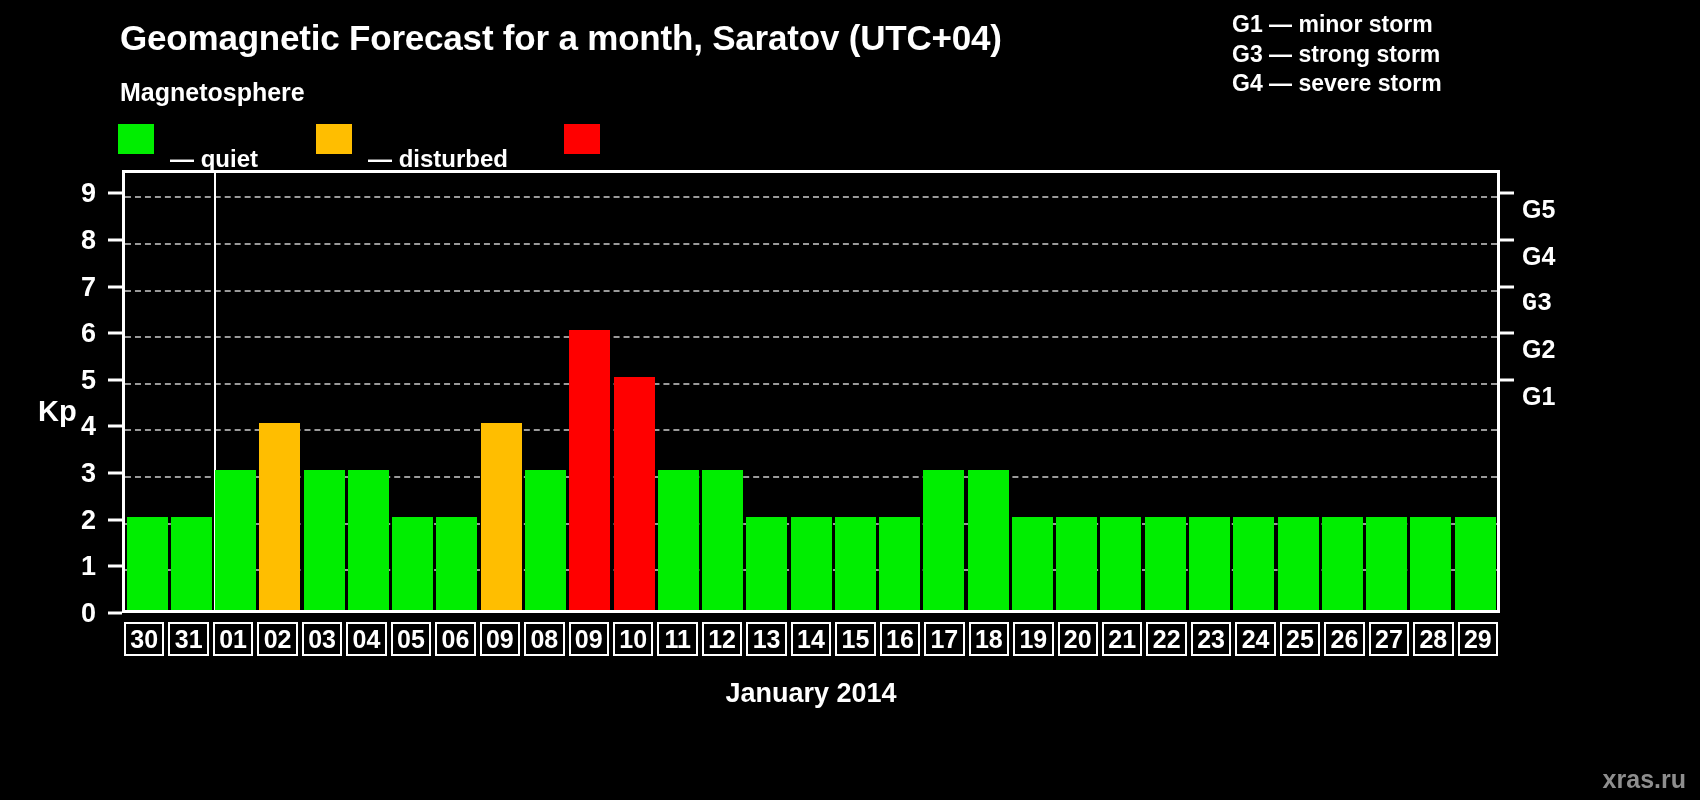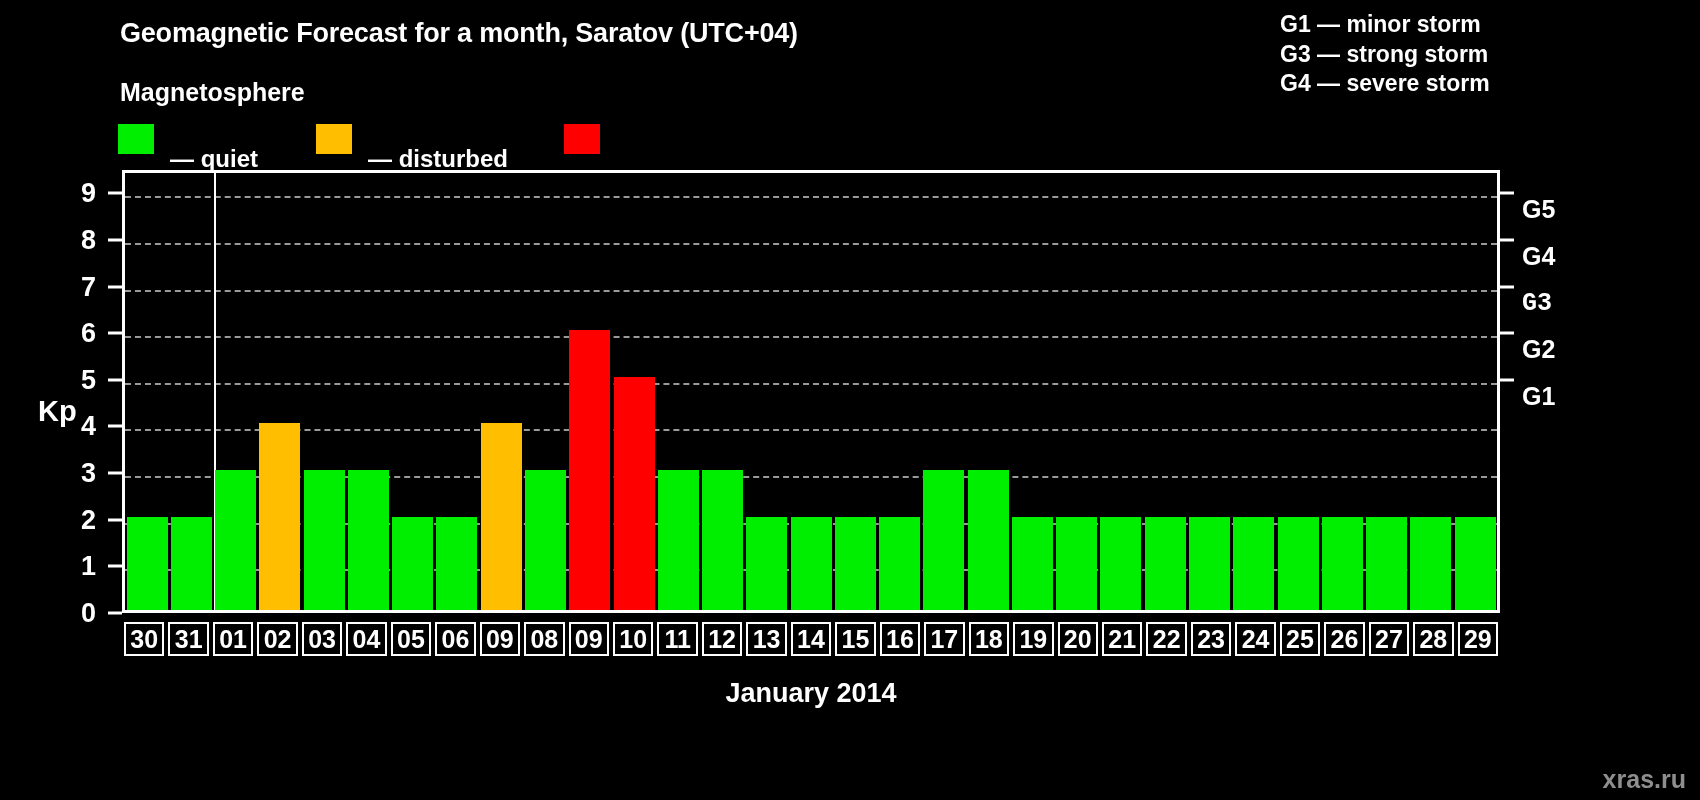--- a/index.html
+++ b/index.html
@@ -11,21 +11,21 @@
     width: 1700px; height: 800px;
     position: relative; overflow: hidden;
     font-family: "Liberation Sans", sans-serif;
     color: #ffffff;
   }
 
   
   #chart-title {
     position: absolute;
     left: 120px; top: 18px;
-    font-size: 27px; font-weight: bold;
+    font-size: 35px; font-weight: bold;
     letter-spacing: -0.2px;
     white-space: nowrap;
   }
   #magnetosphere-label {
     position: absolute;
     left: 120px; top: 78px;
     font-size: 25px; font-weight: bold;
   }
 
   
@@ -48,21 +48,20 @@
     font-size: 24px; font-weight: bold;
     margin-left: 16px;
     margin-top: 40px;
   }
 
   
   #g-scale-legend {
     position: absolute;
     left: 1232px; top: 10px;
     line-height: 29.5px;
-    margin-left: 48px;
   }
   .g-scale-row {
     font-size: 23px; font-weight: bold;
     white-space: nowrap;
   }
 
   
   #plot-area {
     position: absolute;
     left: 122px; top: 170px;

